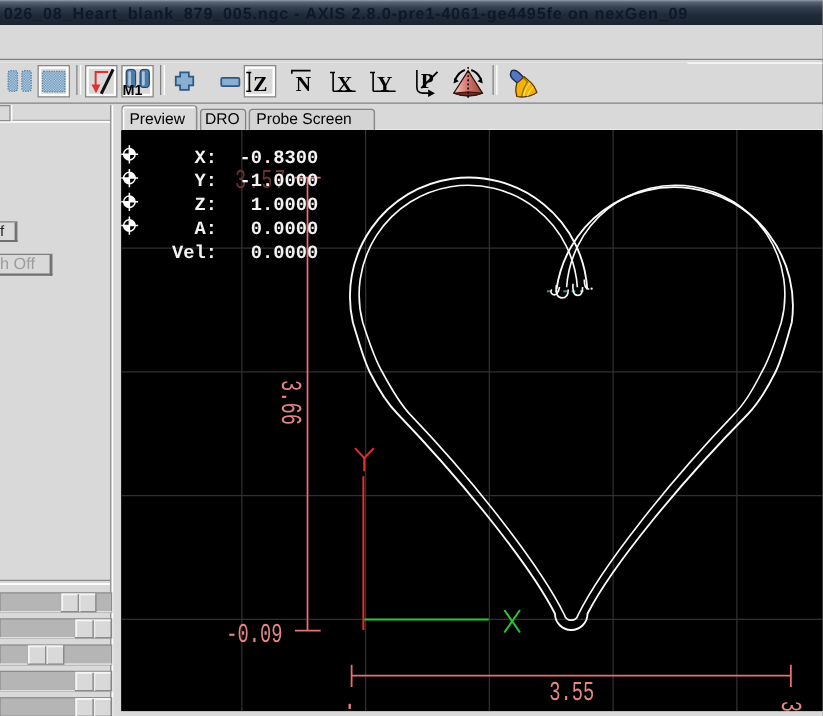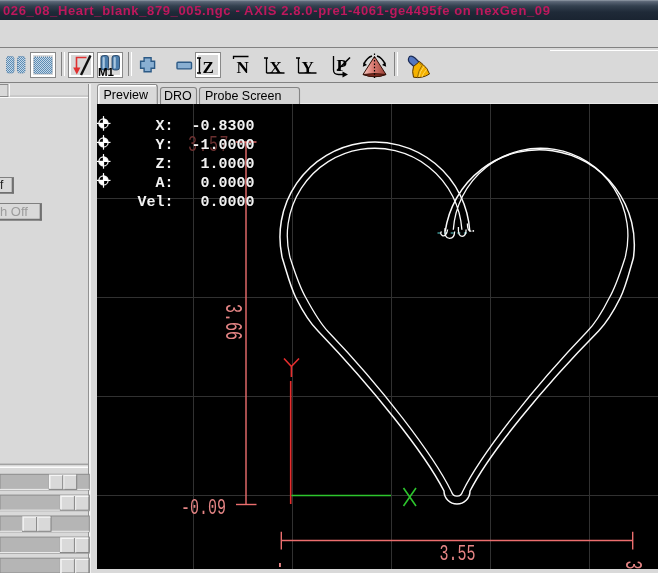--- a/index.html
+++ b/index.html
@@ -1,16 +1,16 @@
 <!DOCTYPE html>
 <html><head><meta charset="utf-8"><style>
 html,body{margin:0;padding:0;width:658px;height:573px;overflow:hidden;background:#d9d9d9;font-family:"Liberation Sans",sans-serif;}
 .abs{position:absolute;}
 #titlebar{left:0;top:0;width:658px;height:20px;background:linear-gradient(#97a0ab 0%,#5a6575 8%,#33404f 30%,#1f2a38 60%,#1a2431 100%);}
-#titletext{left:3px;top:3px;color:#be185d;font-size:13px;font-weight:bold;white-space:pre;letter-spacing:0.62px;}
+#titletext{left:3px;top:3px;color:#0f172a;font-size:13px;font-weight:bold;white-space:pre;letter-spacing:0.62px;}
 #menubar{left:0;top:20px;width:658px;height:28px;background:#d9d9d9;}
 .groove{left:0;width:658px;height:2px;border-top:1px solid #828282;border-bottom:1px solid #fff;}
 #toolbar{left:0;top:50px;width:550px;height:33px;background:#d9d9d9;}
 .tbox{position:absolute;top:1.5px;width:24px;height:24px;border:1px solid #898989;box-shadow:inset 0 0 0 2px #ffffff;background:#d9d9d9;}
 .tsep{position:absolute;top:2px;width:2px;height:24px;border-left:1px solid #828282;border-right:1px solid #fff;}
 #leftpanel{left:0;top:84px;width:97px;height:489px;background:#d9d9d9;}
 #tabrow{left:97px;top:84px;width:561px;height:21px;background:#d9d9d9;}
 #canvas{left:97px;top:104px;width:561px;height:465px;background:#000;}
 #bottomstrip{left:97px;top:569px;width:561px;height:4px;background:#d9d9d9;}
 svg{display:block;}

